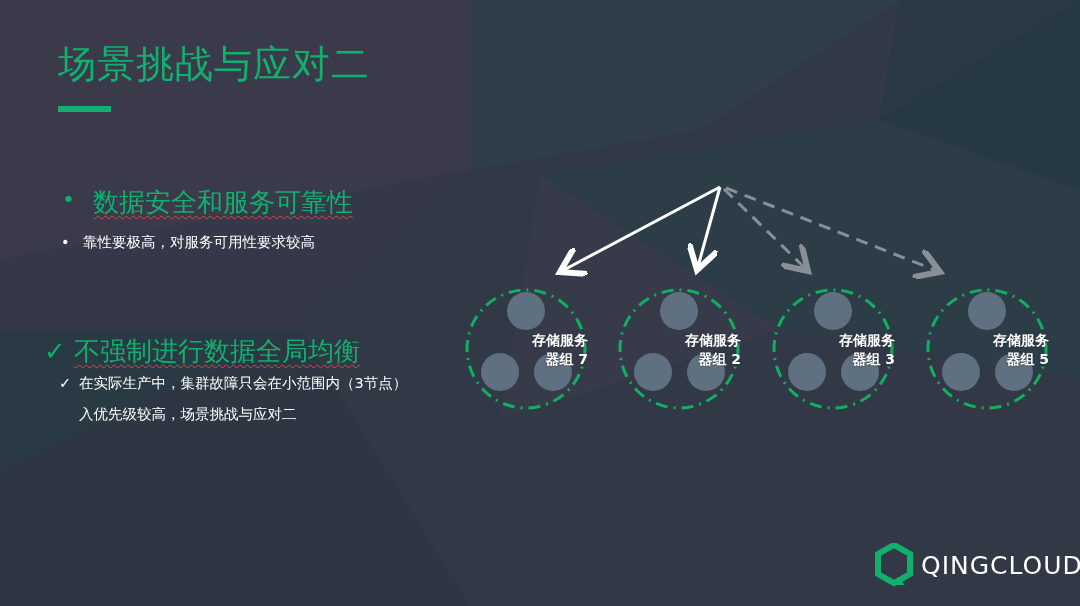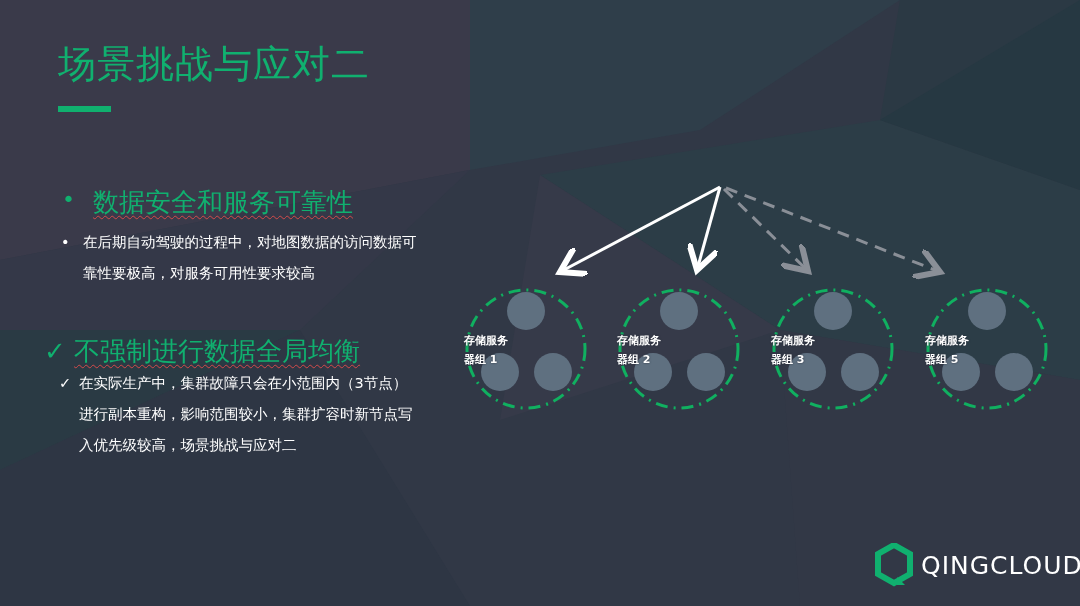--- a/index.html
+++ b/index.html
@@ -10,21 +10,21 @@
   .title{position:absolute;left:58px;top:39px;font-size:38px;color:#10b06f;letter-spacing:1px;line-height:50px;}
   .title-bar{position:absolute;left:58px;top:106px;width:53px;height:6px;background:#10b06f;}
   .h2{position:absolute;font-size:26px;color:#10b06f;line-height:34px;}
   .h2 .u{text-decoration:underline wavy #d34a4a;text-decoration-thickness:1px;text-underline-offset:4px;}
   .bullet-dot{position:absolute;font-size:22px;color:#10b06f;}
   .p{position:absolute;color:#ffffff;font-size:14.5px;line-height:31px;}
   .p .mk{position:absolute;left:-22px;top:0;}
   .cluster{position:absolute;width:124px;height:124px;}
   .ring{position:absolute;inset:0;}
   .node{position:absolute;width:38px;height:38px;border-radius:50%;background:#5f7080;}
-  .lbl{position:absolute;left:0;right:0;top:44px;text-align:left;color:#ffffff;font-weight:bold;font-size:11px;line-height:19px;text-shadow:0 0 2px #2a2f3a;}
+  .lbl{position:absolute;left:0;right:0;top:44px;text-align:right;color:#ffffff;font-weight:bold;font-size:14px;line-height:19px;text-shadow:0 0 2px #2a2f3a;}
   .logo{position:absolute;left:875px;top:543px;display:flex;align-items:center;}
   .logo-text{color:#ffffff;font-size:25px;letter-spacing:1px;margin-left:8px;font-family:"DejaVu Sans",sans-serif;}
   svg.arrows{position:absolute;left:0;top:0;}
 </style>
 </head>
 <body>
 
 <svg class="bg" width="1080" height="606" viewBox="0 0 1080 606">
   <rect width="1080" height="606" fill="#313846"></rect>
   <polygon points="0,0 470,0 470,170 0,260" fill="#3a3a4a"></polygon>
@@ -41,32 +41,30 @@
 
 <div class="title">场景挑战与应对二</div>
 <div class="title-bar"></div>
 
 <div class="bullet-dot" style="left:62px;top:187px;">•</div>
 <div class="h2" style="left:93px;top:185px;">
   <span class="u">数据安全和服务可靠性</span>
 </div>
 <div class="p" style="left:83px;top:227px;">
   <span class="mk">•</span>
-  <div>在后期自动驾驶的过程中，对地图数据的访问数据可</div>
   <div>靠性要极高，对服务可用性要求较高</div>
 </div>
 
 <div class="h2" style="left:44px;top:334px;">
   <span>✓</span>
   <span class="u">不强制进行数据全局均衡</span>
 </div>
 <div class="p" style="left:79px;top:368px;">
   <span class="mk" style="left:-20px;">✓</span>
   <div>在实际生产中，集群故障只会在小范围内（3节点）</div>
-  <div>进行副本重构，影响范围较小，集群扩容时新节点写</div>
   <div>入优先级较高，场景挑战与应对二</div>
 </div>
 
 <svg class="arrows" width="1080" height="606">
   <defs>
     <marker id="hw" markerWidth="10" markerHeight="10" refX="8" refY="5" orient="auto">
         <path d="M0,0 L8,5 L0,10" fill="none" stroke="#ffffff" stroke-width="2"></path>
       </marker>
     <marker id="hg" markerWidth="10" markerHeight="10" refX="8" refY="5" orient="auto">
         <path d="M0,0 L8,5 L0,10" fill="none" stroke="#8a8f97" stroke-width="2"></path>
@@ -80,21 +78,21 @@
 
 <div class="cluster" style="left:464px;top:287px;">
   <svg class="ring" width="124" height="124">
       <circle cx="62" cy="62" r="59" fill="none" stroke="#10b060" stroke-width="3" stroke-dasharray="12,6,2,6"></circle>
     </svg>
   <div class="node" style="left:43px;top:5px;"></div>
   <div class="node" style="left:17px;top:66px;"></div>
   <div class="node" style="left:70px;top:66px;"></div>
   <div class="lbl">
       <div>存储服务</div>
-      <div>器组 1</div>
+      <div>器组 7</div>
     </div>
 </div>
 
 <div class="cluster" style="left:617px;top:287px;">
   <svg class="ring" width="124" height="124">
       <circle cx="62" cy="62" r="59" fill="none" stroke="#10b060" stroke-width="3" stroke-dasharray="12,6,2,6"></circle>
     </svg>
   <div class="node" style="left:43px;top:5px;"></div>
   <div class="node" style="left:17px;top:66px;"></div>
   <div class="node" style="left:70px;top:66px;"></div>

